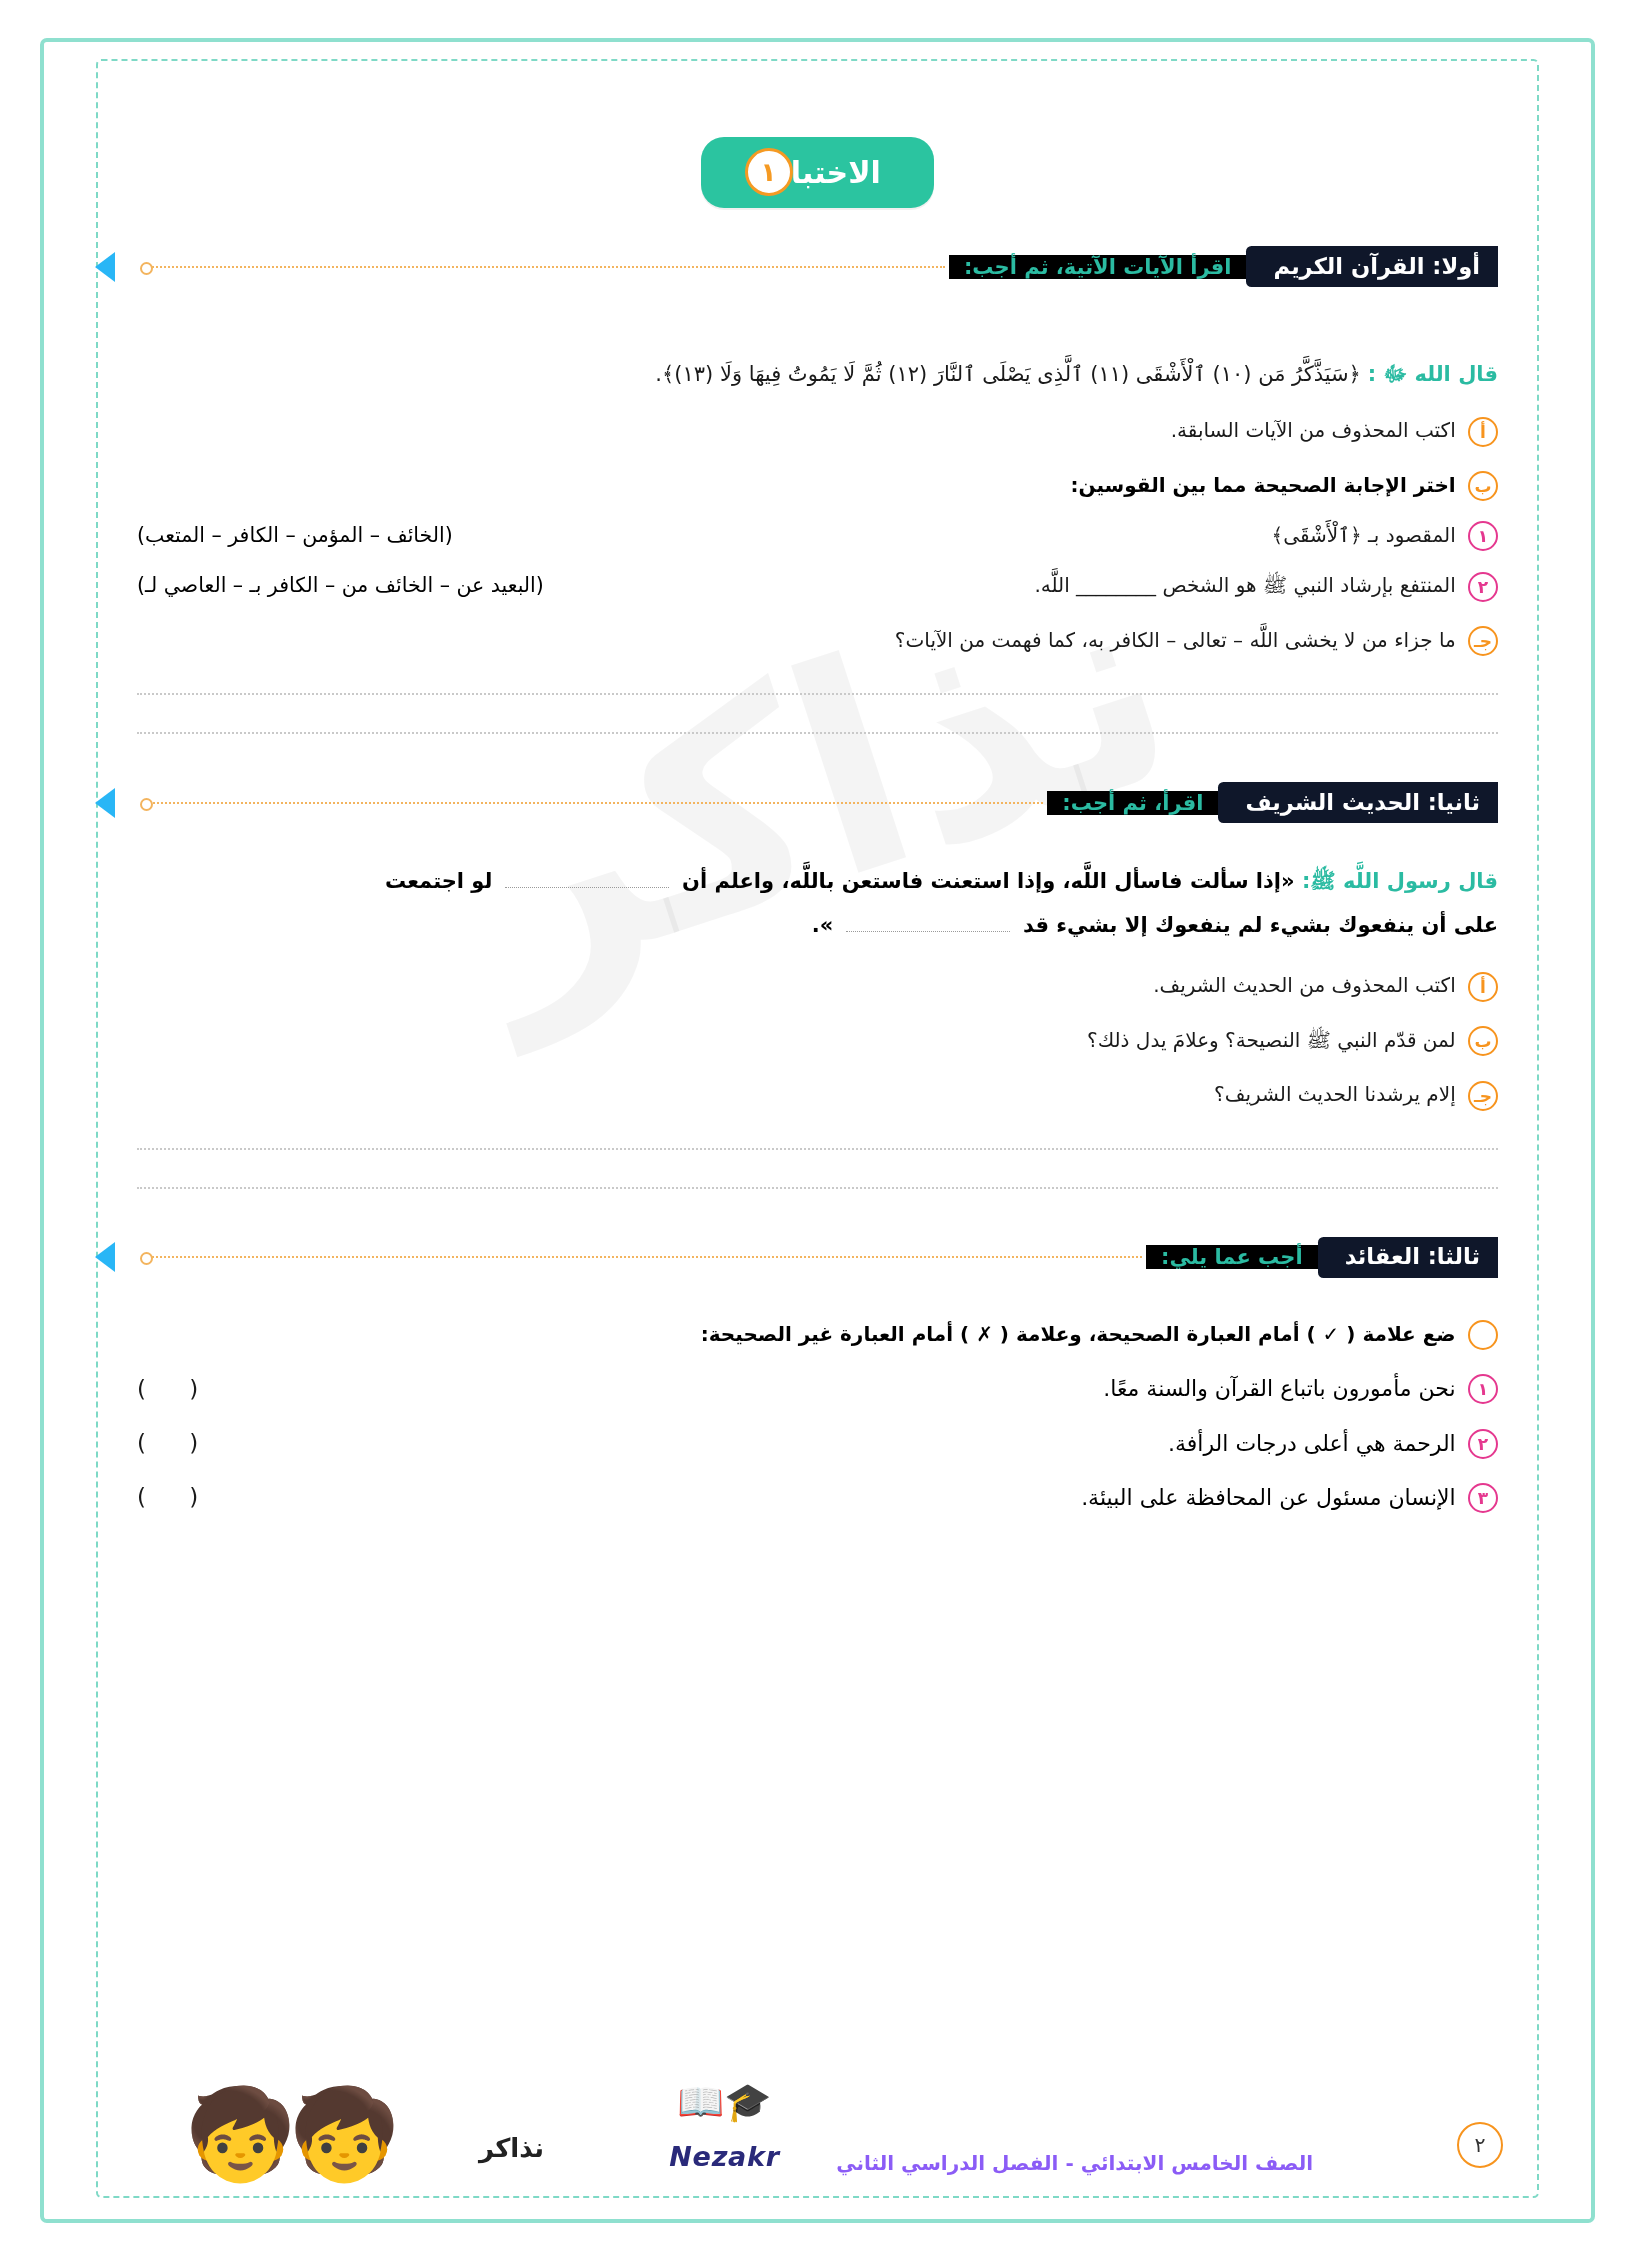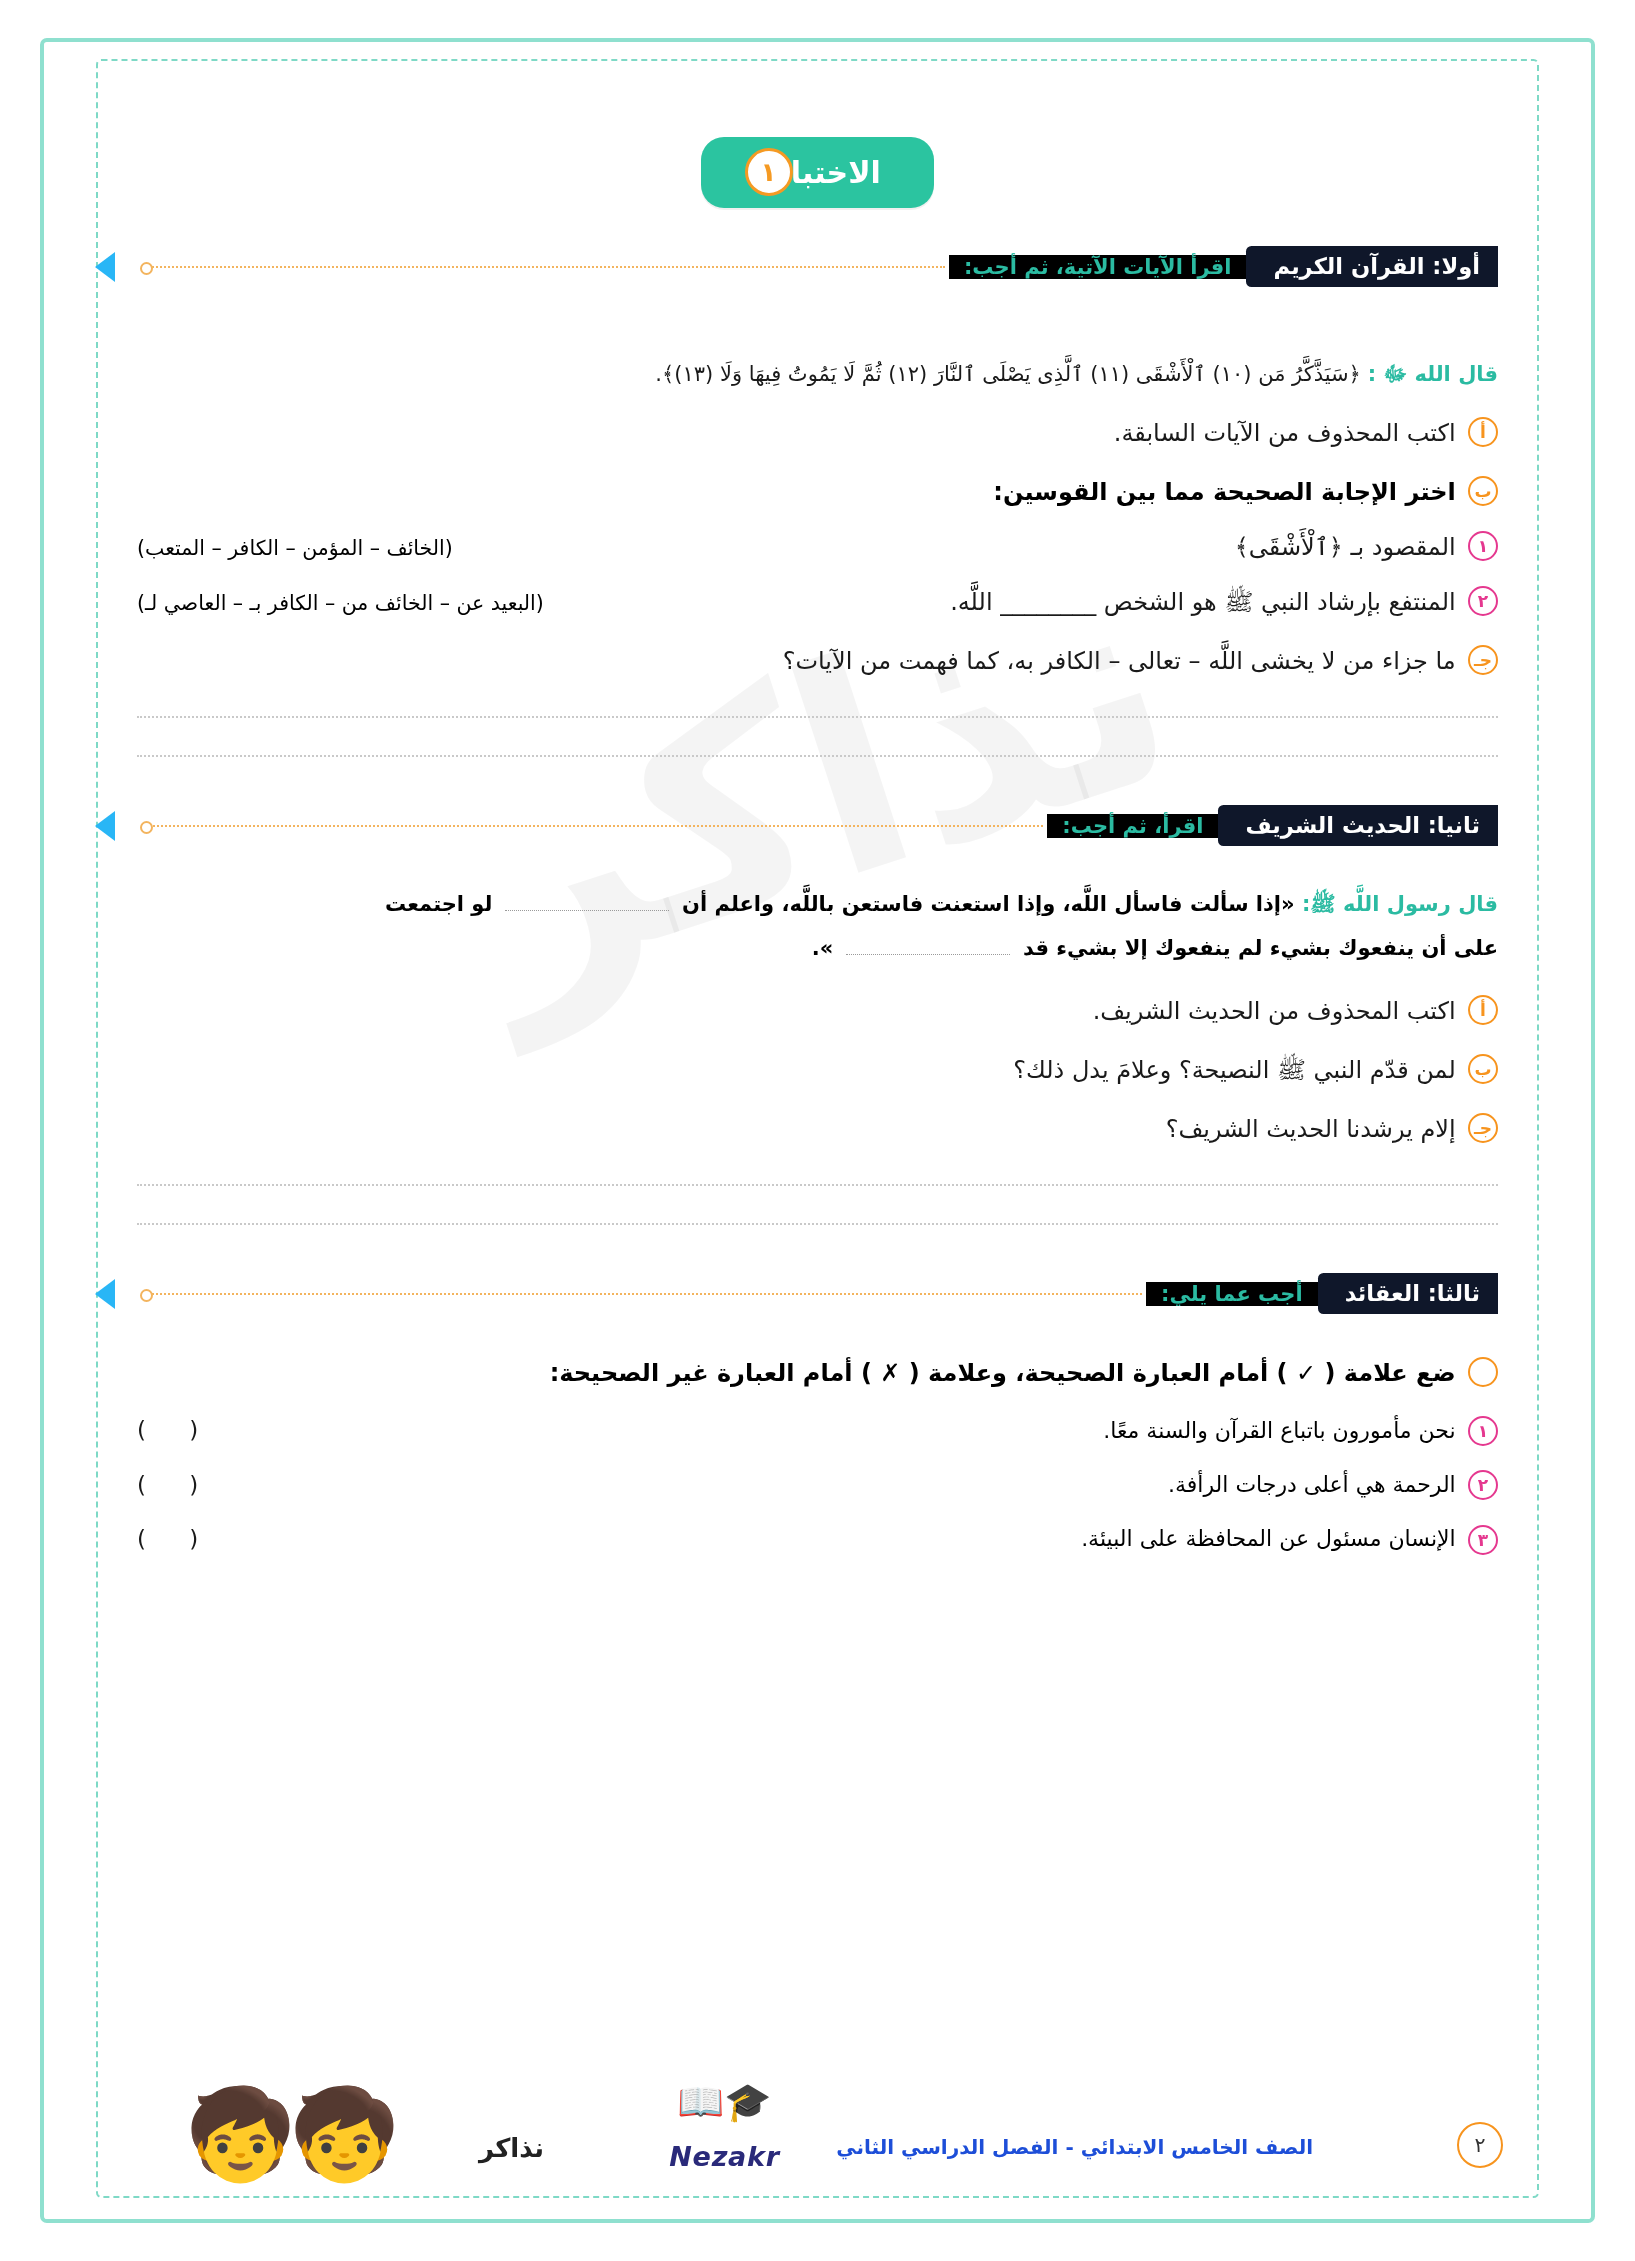--- a/index.html
+++ b/index.html
@@ -191,21 +191,21 @@
     font-size: 17px;
     font-weight: bold;
     display: flex; align-items: center; justify-content: center;
     background: #fff;
     box-sizing: border-box;
     margin-top: 1.4px;
   }
   .bullet.pink { border-color: #e5388f; color: #e5388f; }
   .bullet.hollow { border-color: #f7941e; }
   .q-text {
-    font-size: 24px;
+    font-size: 20px;
     color: #1a1a1a;
     line-height: 1.5;
   }
   .q-text.teal { color: #000000; font-weight: bold; }
 
   .choices {
     margin-right: auto;
     font-size: 20.5px;
     color: #000000;
     white-space: nowrap;
@@ -264,23 +264,23 @@
 
   
   .footer {
     position: absolute;
     left: 96px; right: 96px; bottom: 75px;
     height: 137px;
   }
   .footer-text {
     position: absolute;
     right: 226px;
-    bottom: 27px;
+    bottom: 11px;
     font-size: 20px;
-    color: #1d4ed8;
+    color: #8b5cf6;
     font-weight: bold;
   }
   .page-num {
     position: absolute;
     right: 36px;
     bottom: 18px;
     width: 46px; height: 46px;
     border-radius: 50%;
     border: 2.7px solid #f7941e;
     color: #333;

